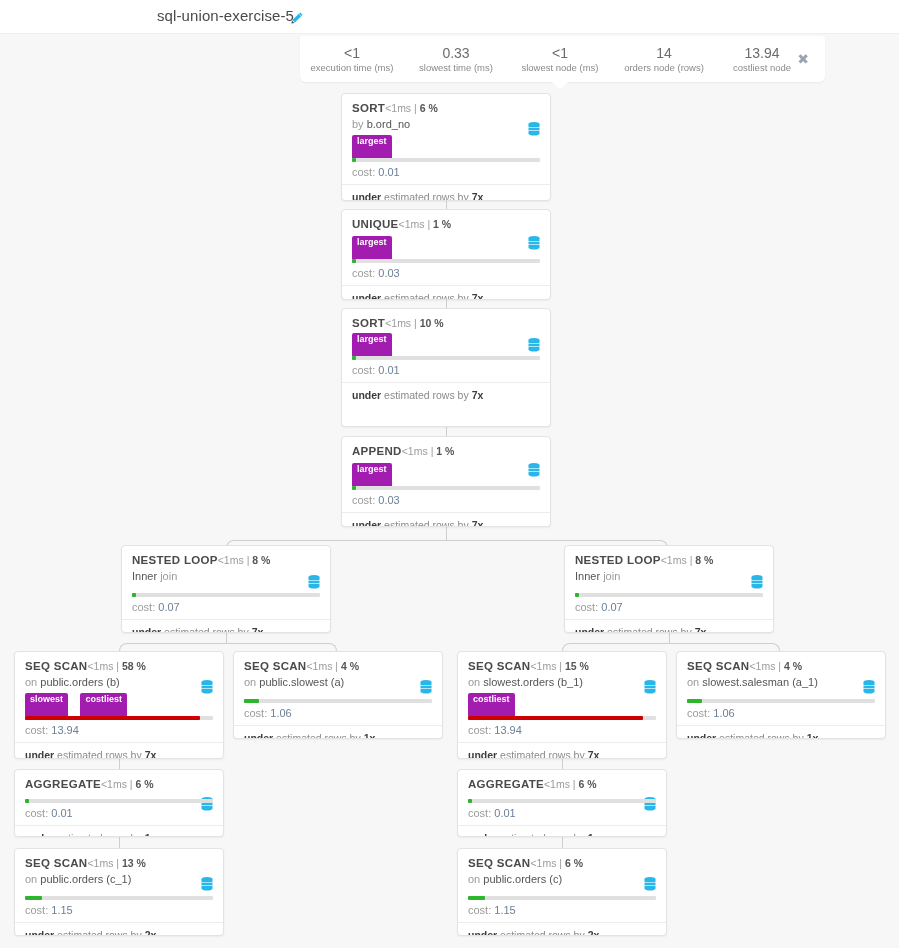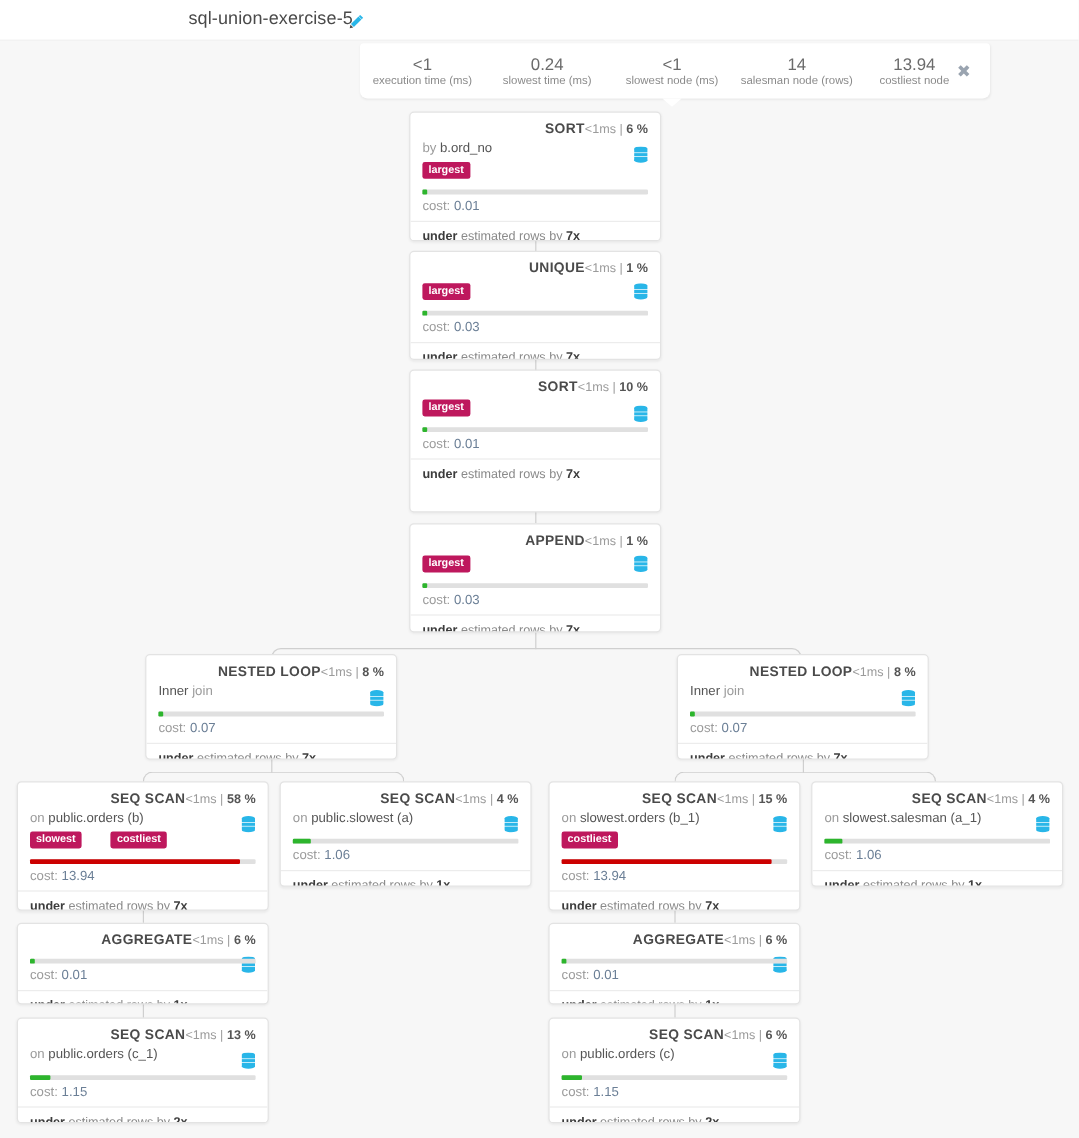--- a/index.html
+++ b/index.html
@@ -65,39 +65,39 @@
   .node {
     position: absolute;
     background: #ffffff;
     border: 1px solid #e3e3e3;
     border-radius: 4px;
     box-shadow: 0 1px 2px rgba(0,0,0,.05);
     padding: 8px 10px 0 10px;
     overflow: hidden;
   }
   .node-head {
-    display: flex; justify-content: flex-end; align-items: baseline;
+    display: flex; justify-content: flex-start; align-items: baseline;
   }
   .node-type {
     font-size: 11.5px; font-weight: bold; color: #4a4a4a;
     letter-spacing: .3px;
   }
   .node-metrics { font-size: 10.5px; color: #9b9b9b; white-space: nowrap; }
   .node-metrics b { color: #555; font-weight: bold; }
   .node-sub {
     font-size: 11px; color: #9b9b9b; margin-top: 3px;
     line-height: 14px; padding-right: 22px;
   }
   .node-sub b { color: #555; font-weight: normal; }
   .node-sub .dim { color: #9b9b9b; }
   .badges { margin-top: 4px; height: 15px; }
   .badge {
-    display: inline-block; background: #be185d; color: #fff;
-    font-size: 9px; font-weight: bold; padding: 2px 5px 3px 5px;
-    border-radius: 2px; margin-right: 20px; line-height: 9px;
+    display: inline-block; background: #a21caf; color: #fff;
+    font-size: 9px; font-weight: bold; padding: 2px 5px 16px 5px;
+    border-radius: 2px; margin-right: 8px; line-height: 9px;
     vertical-align: top;
   }
   .db-icon {
     position: absolute; right: 10px; width: 12px; height: 14px;
     cursor: pointer;
   }
   .bar-track {
     position: relative; height: 4px; background: #e0e0e0;
     border-radius: 1px; margin-top: 8px;
   }
@@ -132,30 +132,30 @@
       </svg>
     </span>
   </div>
 
   <div class="statsbar">
     <div class="stat" style="width:104px">
       <div class="stat-val">&lt;1</div>
       <div class="stat-lbl">execution time (ms)</div>
     </div>
     <div class="stat" style="width:104px">
-      <div class="stat-val">0.24</div>
+      <div class="stat-val">0.33</div>
       <div class="stat-lbl">slowest time (ms)</div>
     </div>
     <div class="stat" style="width:104px">
       <div class="stat-val">&lt;1</div>
       <div class="stat-lbl">slowest node (ms)</div>
     </div>
     <div class="stat" style="width:104px">
       <div class="stat-val">14</div>
-      <div class="stat-lbl">salesman node (rows)</div>
+      <div class="stat-lbl">orders node (rows)</div>
     </div>
     <div class="stat" style="width:92px">
       <div class="stat-val">13.94</div>
       <div class="stat-lbl">costliest node</div>
     </div>
     <div class="close-btn">✖</div>
   </div>
 
   <div class="vline" style="left:446px; top:200px; height:10px;"></div>
   <div class="vline" style="left:446px; top:299px; height:10px;"></div>

